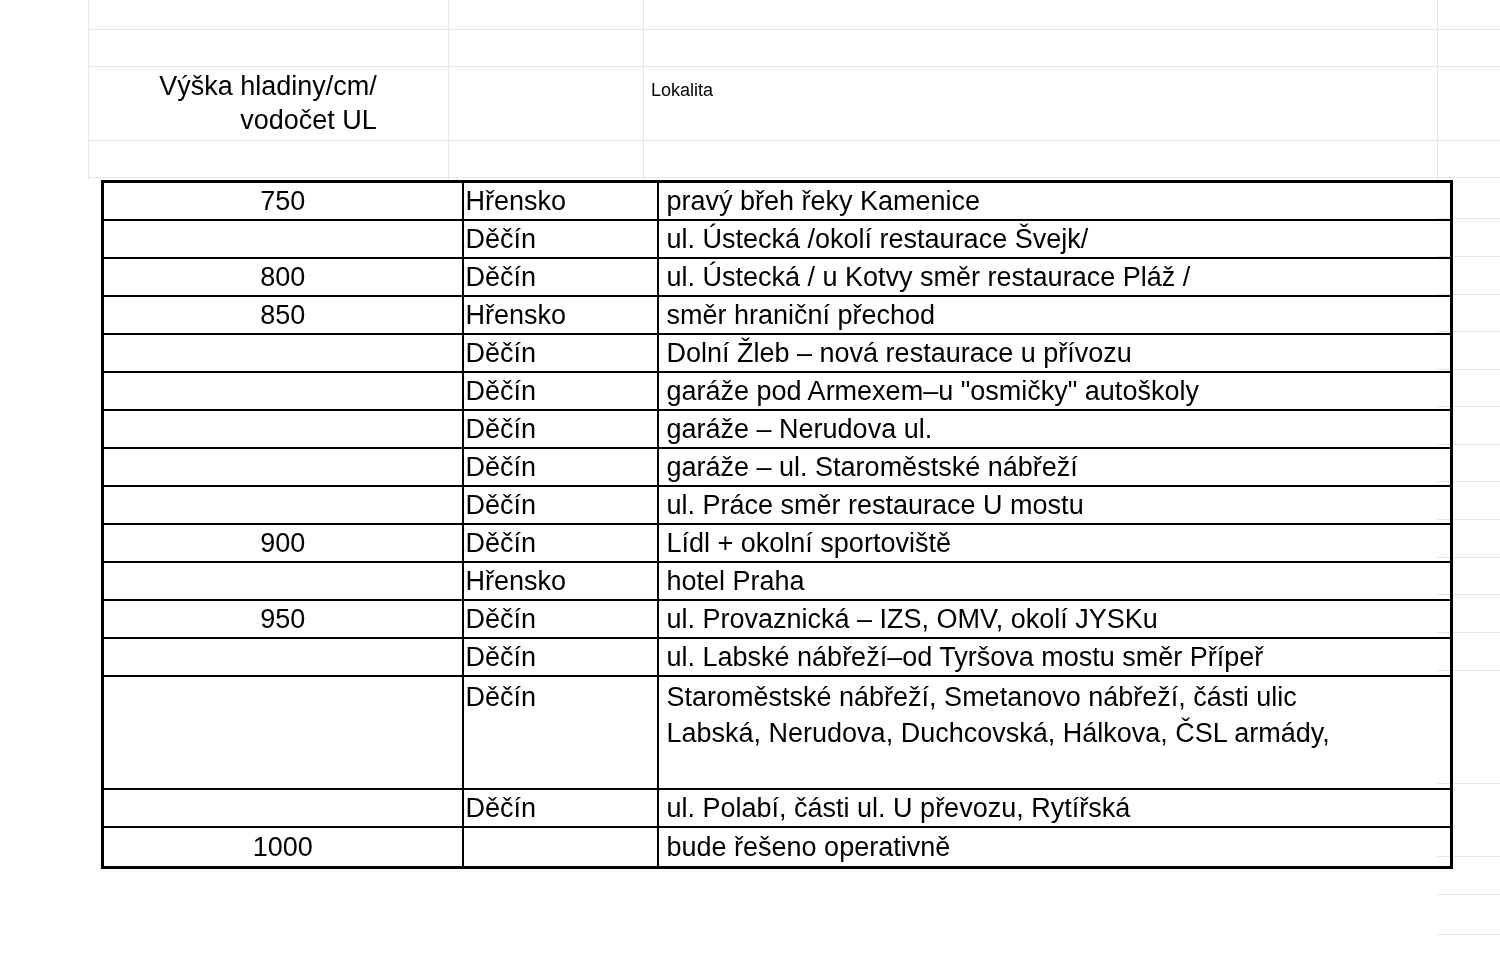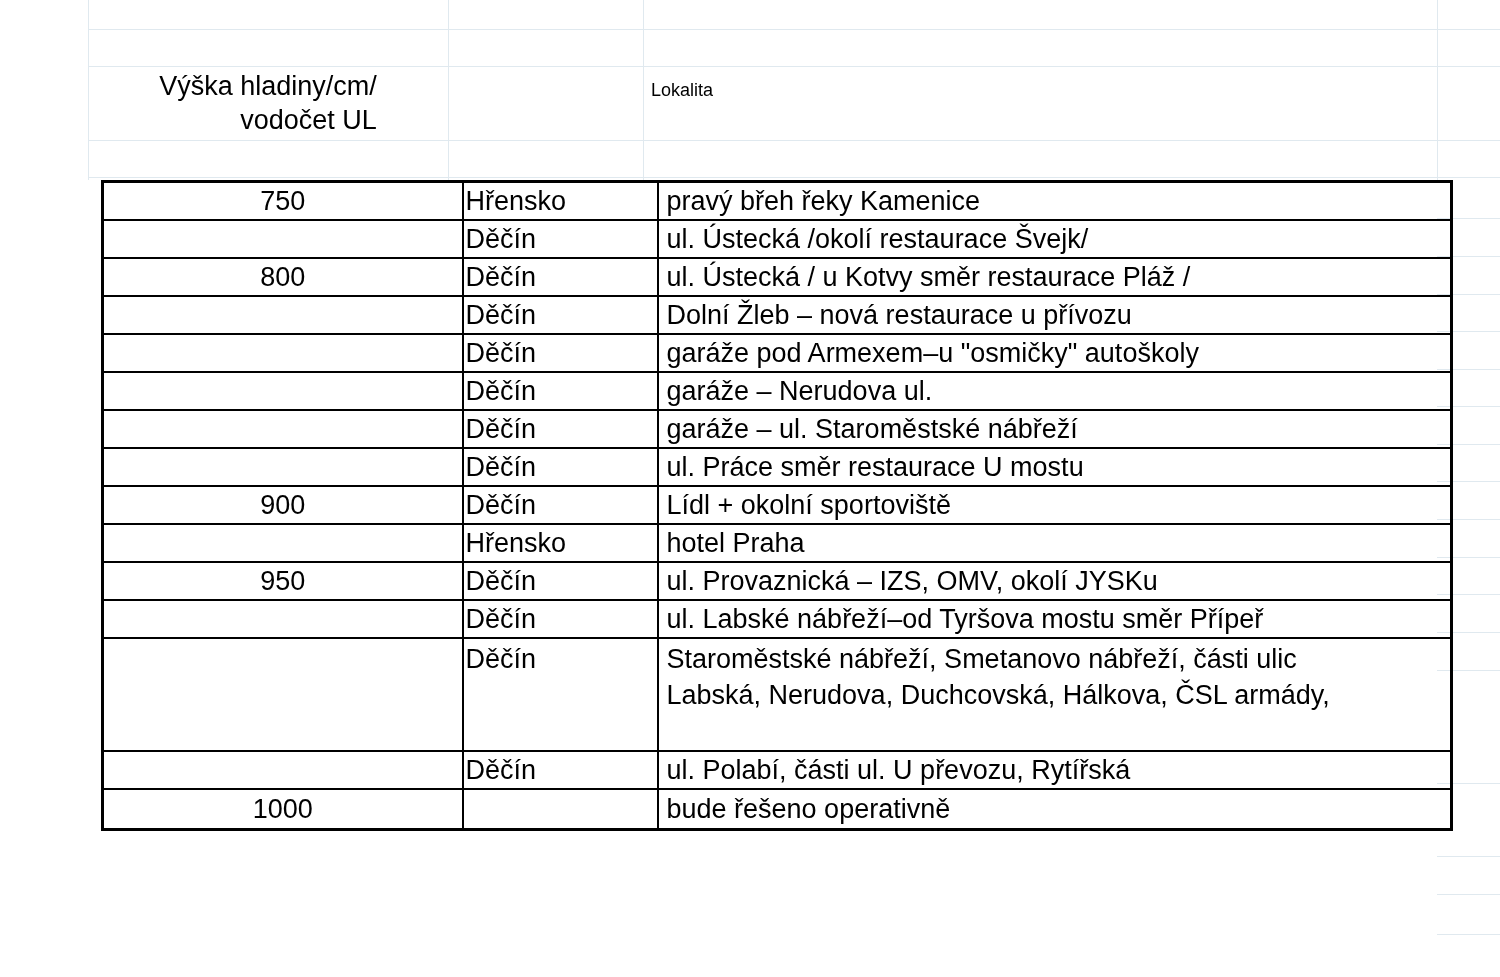--- a/index.html
+++ b/index.html
@@ -93,20 +93,25 @@
       <tr style="height: 38px;">
         <td class="level"></td>
         <td class="town">Děčín</td>
         <td class="locality">ul. Ústecká /okolí restaurace Švejk/</td>
       </tr>
       <tr style="height: 38px;">
         <td class="level">800</td>
         <td class="town">Děčín</td>
         <td class="locality">ul. Ústecká / u Kotvy směr restaurace Pláž /</td>
       </tr>
+      <tr style="height: 37px;">
+        <td class="level">850</td>
+        <td class="town">Hřensko</td>
+        <td class="locality">směr hraniční přechod</td>
+      </tr>
       <tr style="height: 38px;">
         <td class="level"></td>
         <td class="town">Děčín</td>
         <td class="locality">Dolní Žleb – nová restaurace u přívozu</td>
       </tr>
       <tr style="height: 37px;">
         <td class="level"></td>
         <td class="town">Děčín</td>
         <td class="locality">garáže pod Armexem–u "osmičky" autoškoly</td>
       </tr>

